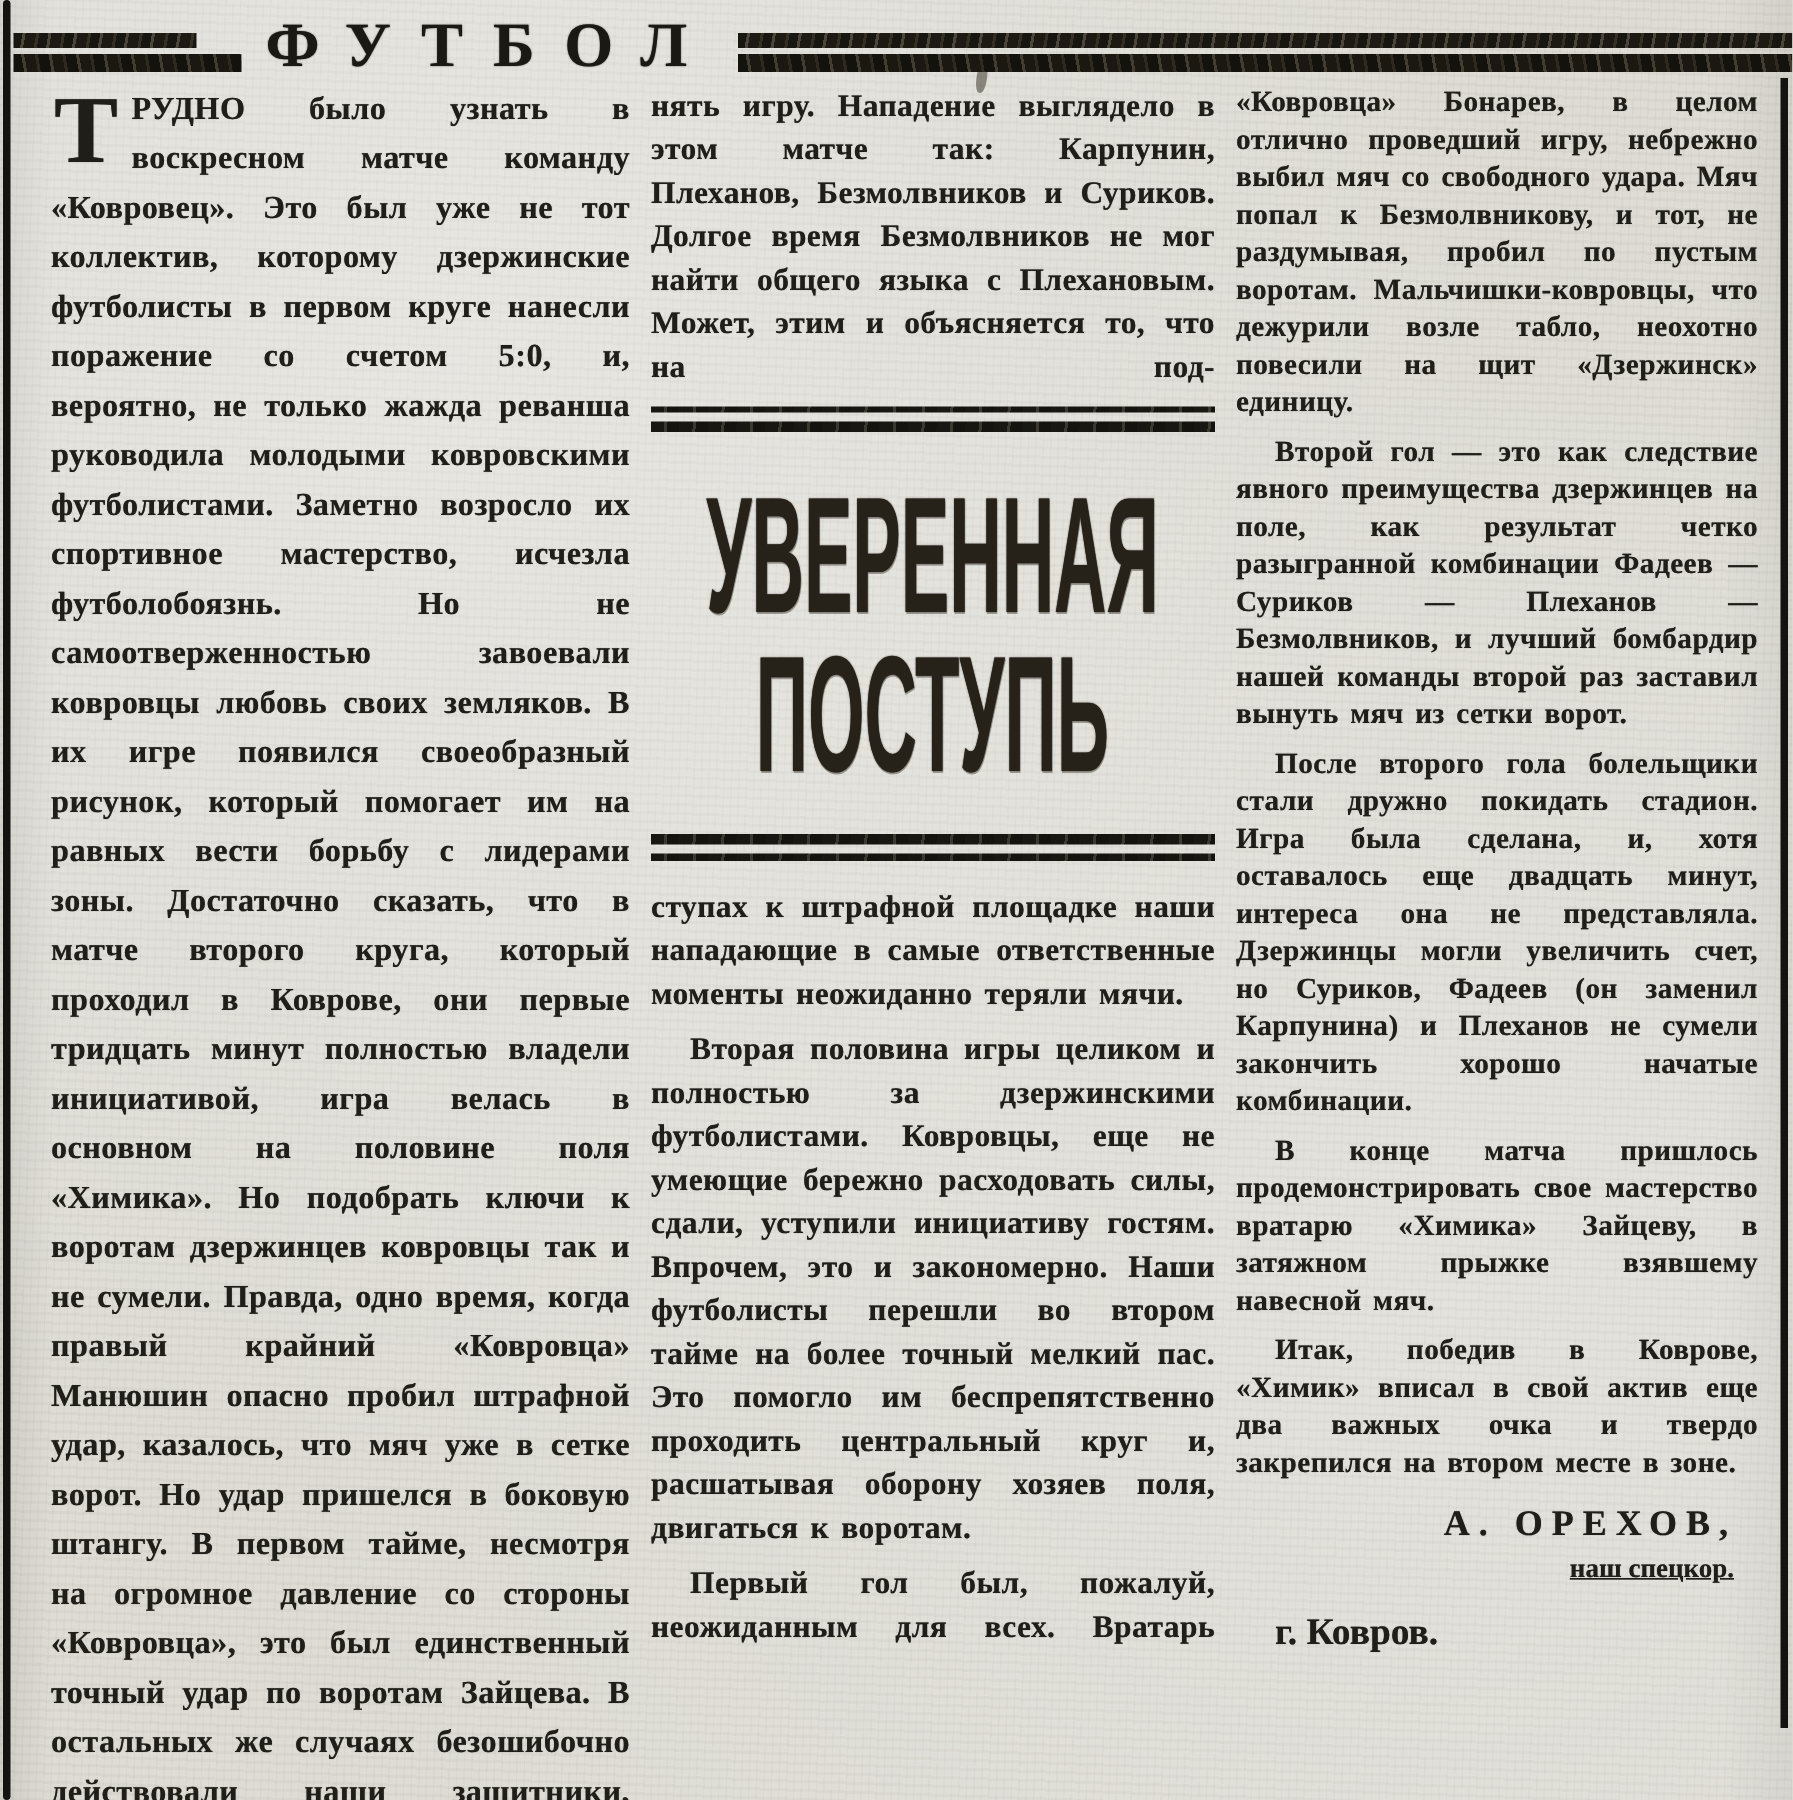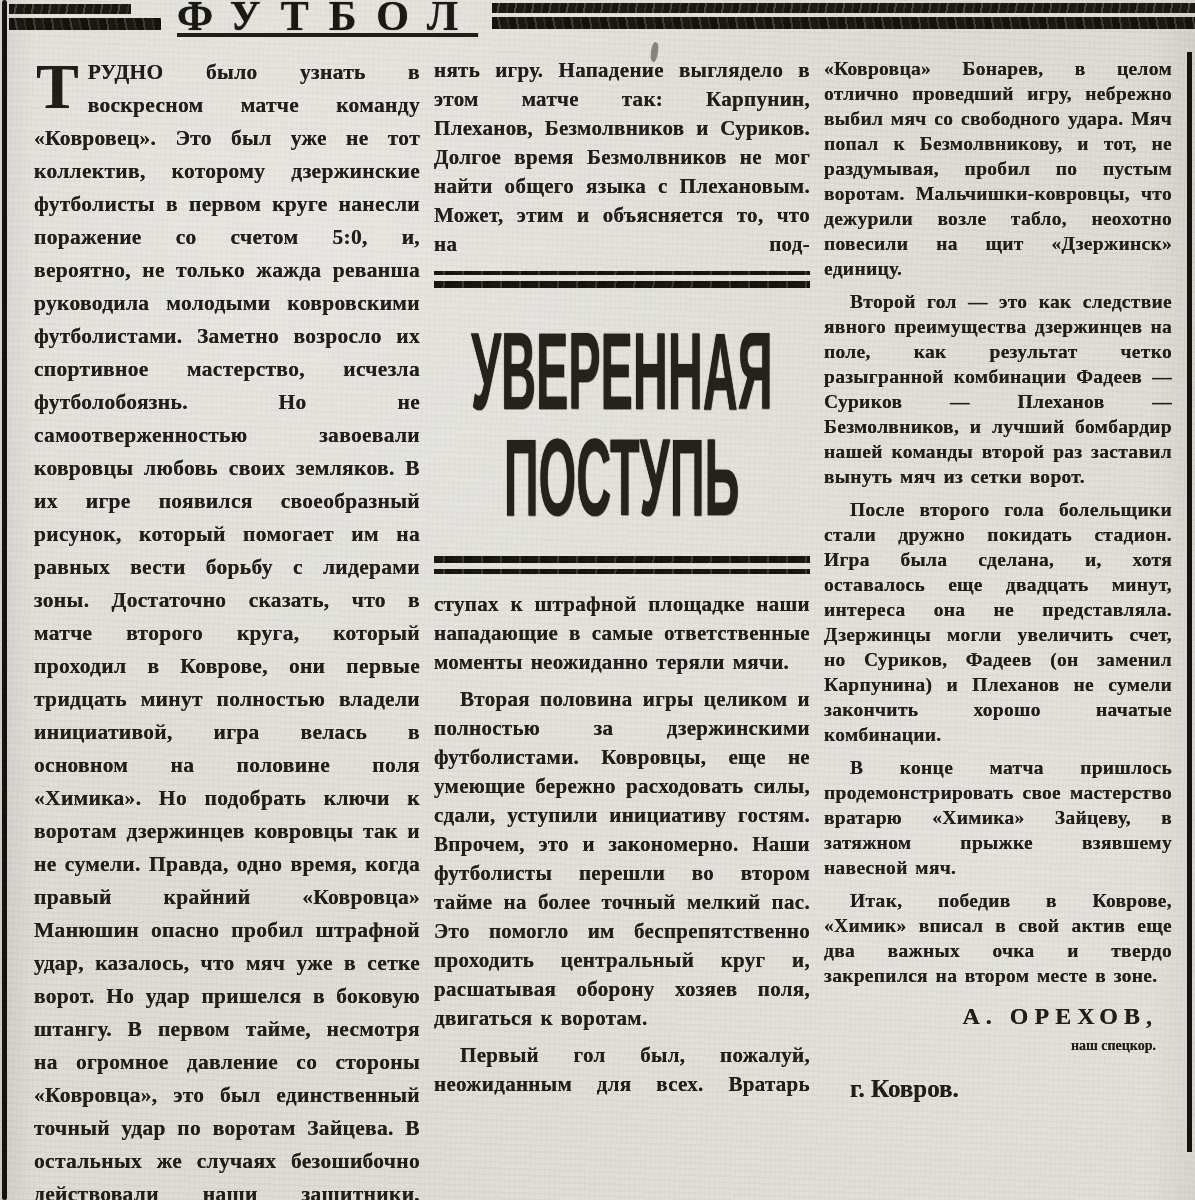--- a/index.html
+++ b/index.html
@@ -12,21 +12,21 @@
       repeating-linear-gradient(2deg, rgba(110,105,95,.05) 0 2px, transparent 2px 6px),
       repeating-linear-gradient(92deg, rgba(90,85,75,.04) 0 1px, transparent 1px 5px),
       linear-gradient(90deg, rgba(0,0,0,.07), transparent 3%, transparent 96%, rgba(0,0,0,.05));
     font-family:"Liberation Serif", serif;
     color:#201e19;
   }
   
   .edge-left{position:absolute;left:2px;top:0;bottom:0;width:5px;background:#15130f;border-radius:3px;}
   .edge-right{position:absolute;right:3px;top:52px;height:1100px;width:5px;background:#15130f;}
   
-  .masthead{position:absolute;top:2px;left:9px;right:0;display:flex;align-items:flex-start;text-decoration:underline;}
+  .masthead{position:absolute;top:17px;left:9px;right:0;display:flex;align-items:center;}
   .bar{display:flex;flex-direction:column;}
   .bar .s1{height:10px;background:repeating-linear-gradient(100deg,#181611 0 6px,#4a463c 6px 8px,#1d1a14 8px 15px,#343026 15px 17px);}
   .bar .s2{height:12px;margin-top:4px;background:repeating-linear-gradient(80deg,#14120d 0 7px,#413d33 7px 9px,#1b1812 9px 16px,#2e2a21 16px 18px);}
   .bar-left{width:152px;margin-top:2px;}
   .bar-left .s1{width:122px;}
   .bar-right{flex:1;margin-top:1px;}
   .masthead-title{
     margin:-6px 14px 0 16px;font-size:42px;line-height:40px;font-weight:bold;
     letter-spacing:20px;white-space:nowrap;color:#1b1914;
     text-shadow:0 0 1px rgba(27,25,20,.8);
@@ -59,22 +59,22 @@
     display:inline-block;white-space:nowrap;
     font-family:"Liberation Sans", sans-serif;font-weight:bold;
     font-size:110px;line-height:100px;color:#262219;
     transform:scaleX(.44);transform-origin:center;
     text-shadow:0 0 1.5px rgba(30,27,20,.9), 1px 1px 0 rgba(30,27,20,.35);
   }
   
   .byline{margin-top:16px;}
   .byline-author{font-weight:bold;font-size:24px;letter-spacing:6px;text-align:right;padding-right:14px;
                  text-shadow:0 0 .6px rgba(32,30,25,.8);}
-  .byline-role{font-weight:bold;font-size:14px;text-align:right;padding-right:16px;margin-top:4px;
-               text-shadow:0 0 .5px rgba(32,30,25,.75);}
+  .byline-role{font-weight:bold;font-size:18px;text-align:right;padding-right:16px;margin-top:4px;
+               text-shadow:0 0 .5px rgba(32,30,25,.75);text-decoration:underline;}
   .dateline{font-weight:bold;font-size:25px;margin-top:18px;padding-left:26px;
             text-shadow:0 0 .5px rgba(32,30,25,.75);}
   
   .smudge{position:absolute;left:651px;top:42px;width:7px;height:20px;
           background:rgba(62,59,50,.55);border-radius:45%;transform:rotate(8deg);}
 </style>
 </head>
 <body>
 
 <div class="page">

